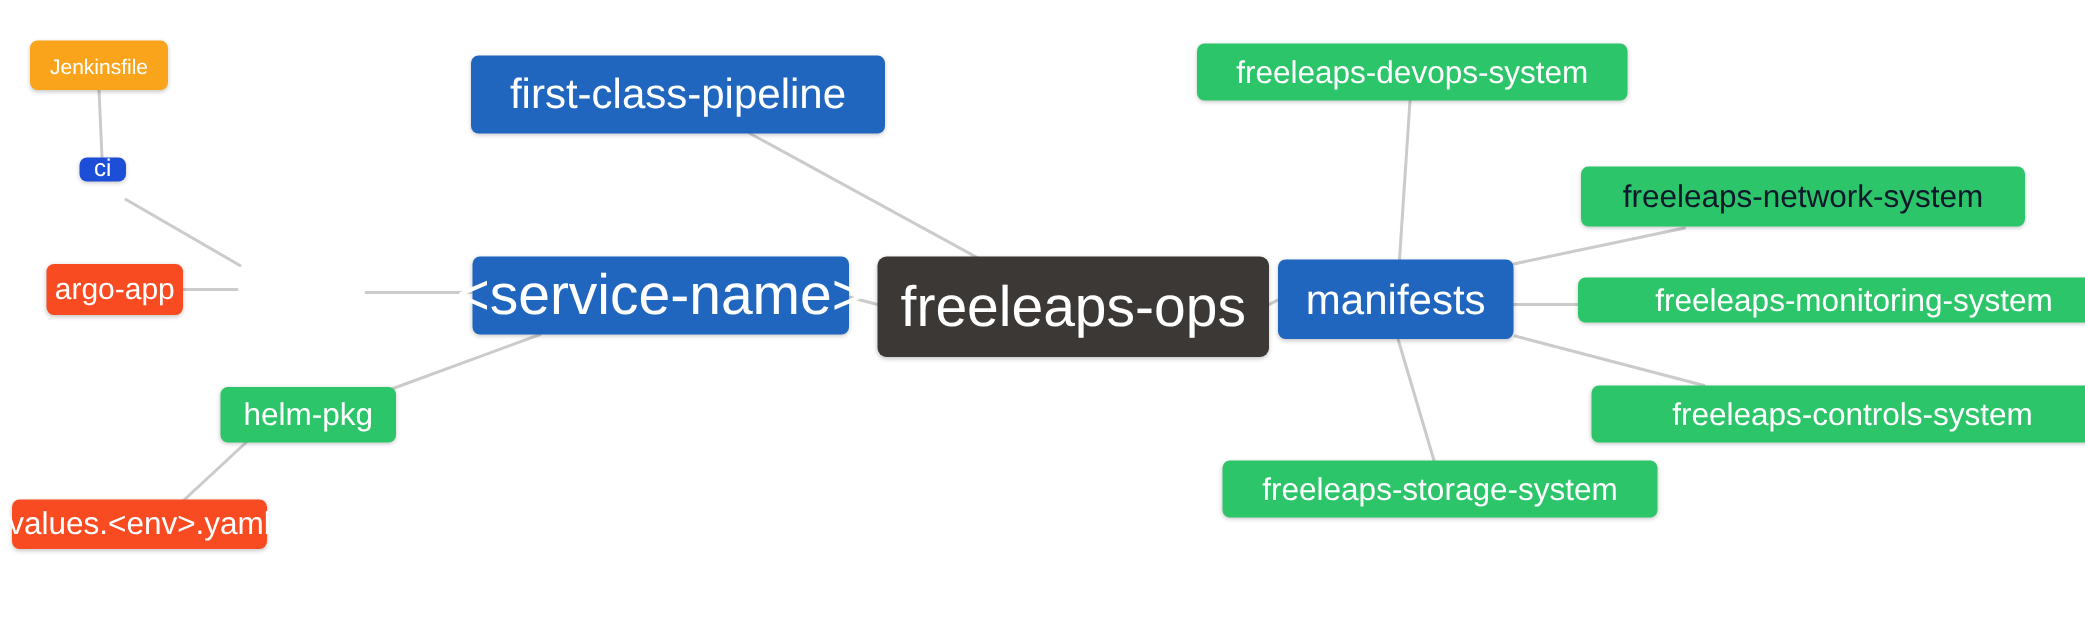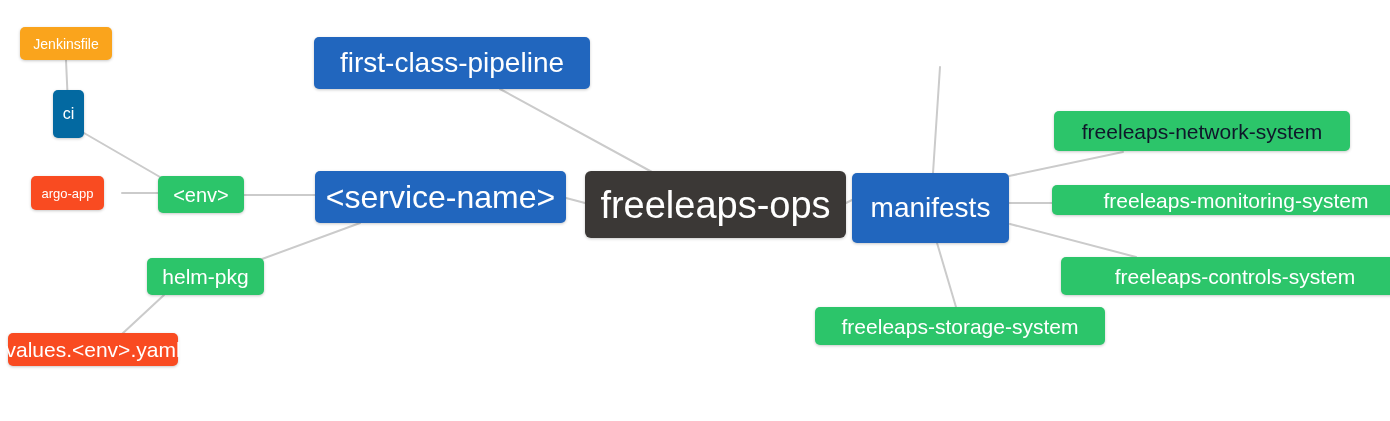--- a/index.html
+++ b/index.html
@@ -54,25 +54,25 @@
       <line x1="846" y1="203" x2="852" y2="200" stroke="#cbcbcb" stroke-width="2" stroke-linecap="round"></line>
       <line x1="933" y1="173" x2="940" y2="67" stroke="#cbcbcb" stroke-width="2" stroke-linecap="round"></line>
       <line x1="1009" y1="176" x2="1123" y2="152" stroke="#cbcbcb" stroke-width="2" stroke-linecap="round"></line>
       <line x1="1009" y1="203" x2="1052" y2="203" stroke="#cbcbcb" stroke-width="2" stroke-linecap="round"></line>
       <line x1="1010" y1="224" x2="1136" y2="257" stroke="#cbcbcb" stroke-width="2" stroke-linecap="round"></line>
       <line x1="932" y1="226" x2="956" y2="307" stroke="#cbcbcb" stroke-width="2" stroke-linecap="round"></line>
     </svg>
 
 <div class="node root" style="left: 585px; top: 171px; width: 261px; height: 67px; background: rgb(59, 56, 54); color: rgb(255, 255, 255); font-size: 38px;">freeleaps-ops</div>
     <div class="node" style="left: 314px; top: 37px; width: 276px; height: 52px; background: rgb(33, 102, 190); color: rgb(255, 255, 255); font-size: 28px;">first-class-pipeline</div>
-    <div class="node" style="left: 315px; top: 171px; width: 251px; height: 52px; background: rgb(33, 102, 190); color: rgb(255, 255, 255); font-size: 32px;">&lt;service-name&gt;</div>
-    <div class="node" style="left: 852px; top: 173px; width: 157px; height: 70px; background: rgb(33, 102, 190); color: rgb(255, 255, 255); font-size: 28px;">manifests</div>
-    <div class="node" style="left: 158px; top: 176px; width: 86px; height: 37px; background: rgb(44, 197, 106); color: rgb(255, 255, 255); font-size: 20px;">&lt;env&gt;</div>
+    <div class="node" style="left: 315px; top: 171px; width: 251px; height: 52px; background: rgb(33, 102, 190); color: rgb(255, 255, 255); font-size: 38px;">&lt;service-name&gt;</div>
+    <div class="node" style="left: 852px; top: 173px; width: 157px; height: 53px; background: rgb(33, 102, 190); color: rgb(255, 255, 255); font-size: 28px;">manifests</div>
     <div class="node" style="left: 147px; top: 258px; width: 117px; height: 37px; background: rgb(44, 197, 106); color: rgb(255, 255, 255); font-size: 21px;">helm-pkg</div>
-    <div class="node" style="left: 53px; top: 90px; width: 31px; height: 48px; background: #0369a1; color: rgb(255, 255, 255); font-size: 16px;">ci</div>
-    <div class="node" style="left: 31px; top: 176px; width: 73px; height: 34px; background: rgb(249, 75, 33); color: rgb(255, 255, 255); font-size: 13px;">argo-app</div>
+    <div class="node" style="left: 53px; top: 105px; width: 31px; height: 16px; background: #1d4ed8; color: rgb(255, 255, 255); font-size: 16px;">ci</div>
+    <div class="node" style="left: 31px; top: 176px; width: 91px; height: 34px; background: rgb(249, 75, 33); color: rgb(255, 255, 255); font-size: 20px;">argo-app</div>
     <div class="node" style="left: 20px; top: 27px; width: 92px; height: 33px; background: rgb(250, 164, 28); color: rgb(255, 255, 255); font-size: 14px; text-align: right;">Jenkinsfile</div>
     <div class="node" style="left: 8px; top: 333px; width: 170px; height: 33px; background: rgb(249, 75, 33); color: rgb(255, 255, 255); font-size: 21px;">values.&lt;env&gt;.yaml</div>
+    <div class="node" style="left: 798px; top: 29px; width: 287px; height: 38px; background: rgb(44, 197, 106); color: rgb(255, 255, 255); font-size: 21px;">freeleaps-devops-system</div>
     <div class="node" style="left: 1054px; top: 111px; width: 296px; height: 40px; background: rgb(44, 197, 106); color: #0f172a; font-size: 21px;">freeleaps-network-system</div>
     <div class="node" style="left: 1052px; top: 185px; width: 320px; height: 30px; background: rgb(44, 197, 106); color: rgb(255, 255, 255); font-size: 21px; padding-left: 24px;">freeleaps-monitoring-system</div>
     <div class="node" style="left: 1061px; top: 257px; width: 348px; height: 38px; background: rgb(44, 197, 106); color: rgb(255, 255, 255); font-size: 21px;">freeleaps-controls-system</div>
     <div class="node" style="left: 815px; top: 307px; width: 290px; height: 38px; background: rgb(44, 197, 106); color: rgb(255, 255, 255); font-size: 21px;">freeleaps-storage-system</div>
   </div>
 
 </body></html>

